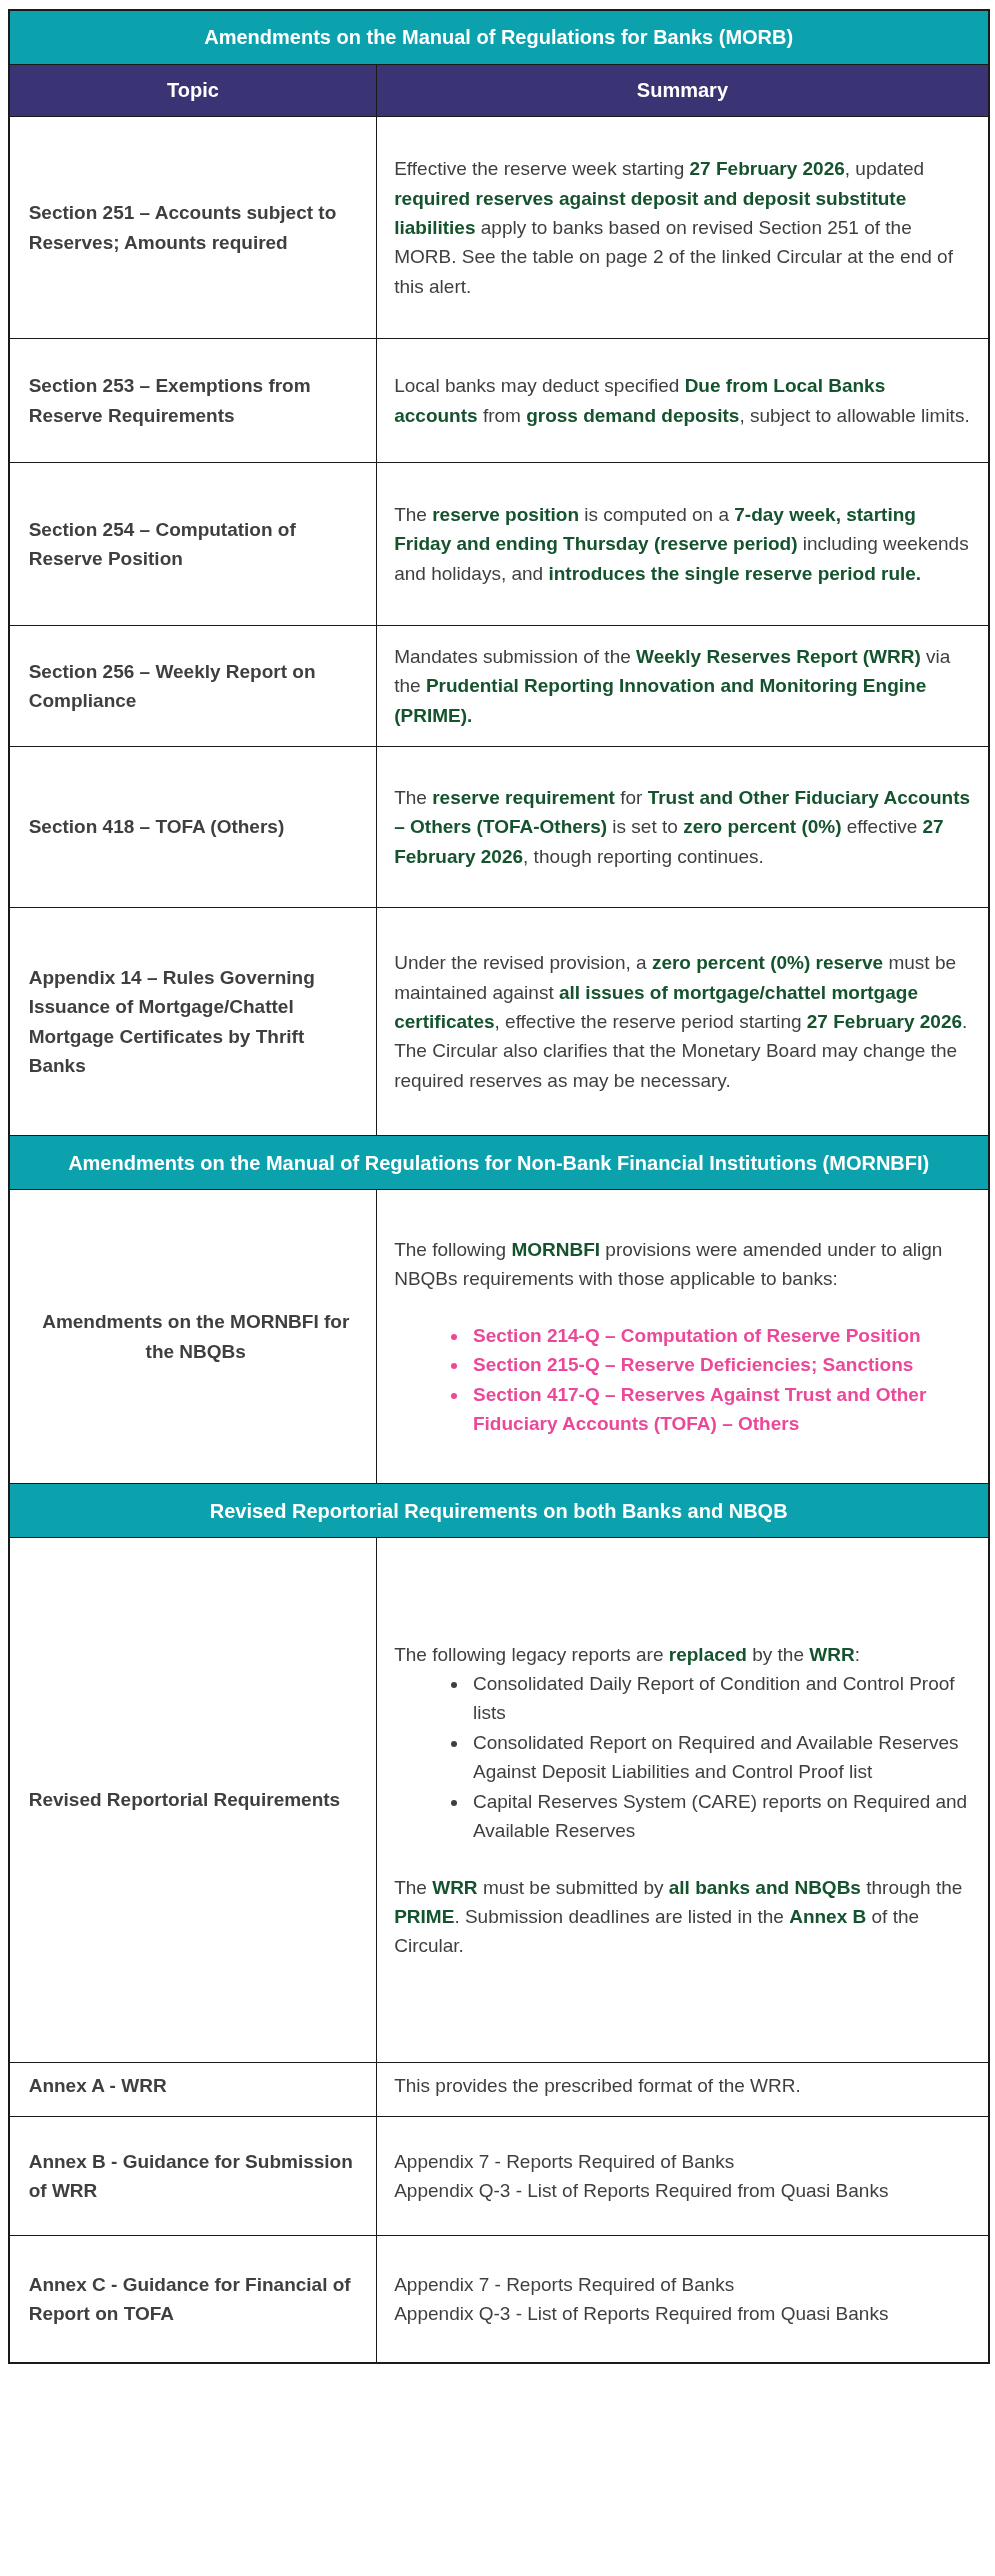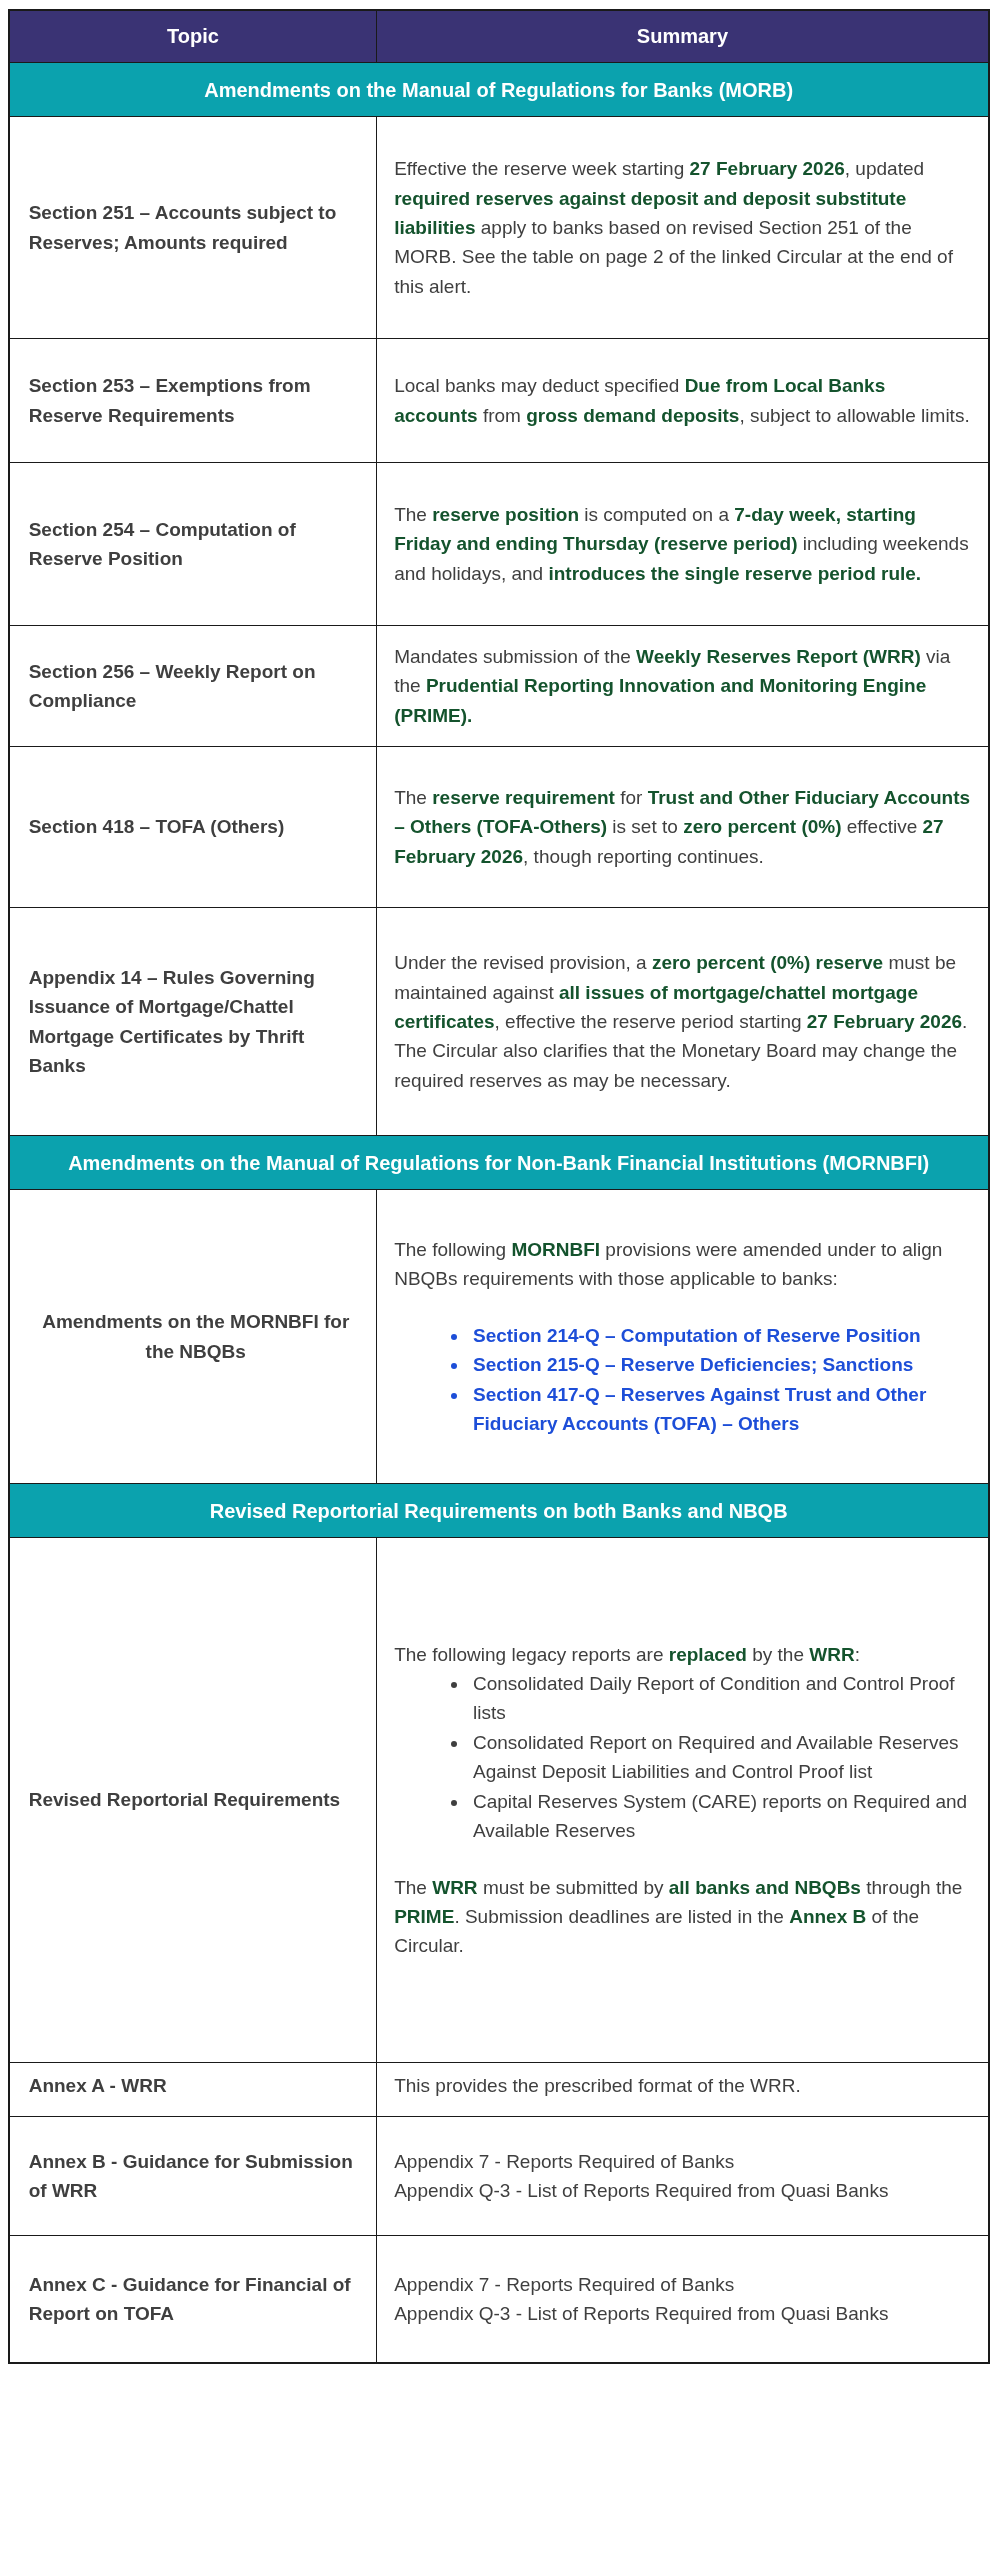--- a/index.html
+++ b/index.html
@@ -59,21 +59,21 @@
     padding-right:13.4px;
   }
   td.summary-cell p{margin:0;}
   b{font-weight:700;color:#14532d;}
   
   ul.bullets{
     margin:0;
     padding-left:75px;
   }
   ul.bullets li{margin:0;padding-left:3.8px;}
-  ul.bullets.bold li{font-weight:700;color:#1d4ed8;}
+  ul.bullets.bold li{font-weight:700;color:#ec4899;}
   td.summary-cell .gap-before{margin-top:27px;}
   td.summary-cell .gap-after{margin-bottom:1.9px;}
   
   .h232{height:222px;} .h130{height:124px;} .h170{height:163px;}
   .h128{height:122px;} .h127{height:121px;} .h168{height:161px;}
   .h238{height:228px;} .h420{height:294px;text-align:center;} .h488{height:525px;}
   .h51{height:49px;padding-top:7.7px;padding-bottom:16px;}
   .h124{height:119px;} .h133{height:127px;}
 </style>
 </head>
@@ -81,25 +81,25 @@
 
 <div class="page">
   <table class="reg-table">
     <colgroup>
         <col class="c-topic">
         <col class="c-summary">
       </colgroup>
 
     <tbody>
         <tr>
+      <th class="section-header" colspan="2">Amendments on the Manual of Regulations for Banks (MORB)</th>
+    </tr>
+    <tr>
       <th class="col-header">Topic</th>
       <th class="col-header">Summary</th>
-    </tr>
-    <tr>
-      <th class="section-header" colspan="2">Amendments on the Manual of Regulations for Banks (MORB)</th>
     </tr>
 
     <tr>
       <td class="topic-cell h232">Section 251 – Accounts subject to Reserves; Amounts required</td>
       <td class="summary-cell">
         <p><span>Effective the reserve week starting </span><b>27 February 2026</b><span>, updated </span><b>required reserves against deposit and deposit substitute liabilities</b><span> apply to banks based on revised Section 251 of the MORB. See the table on page 2 of the linked Circular at the end of this alert.</span></p>
       </td>
     </tr>
 
     <tr>

